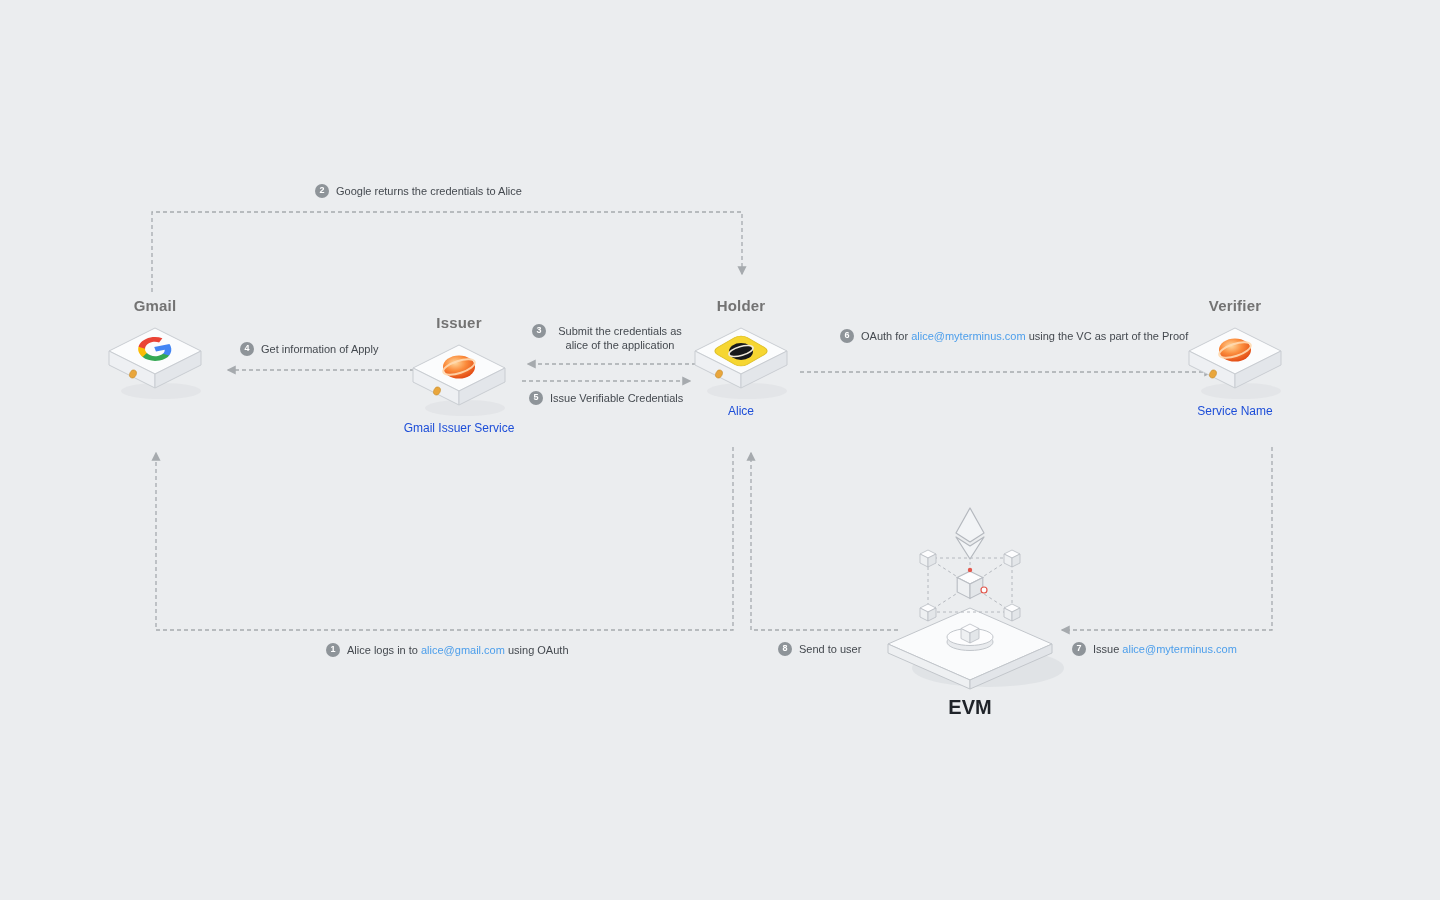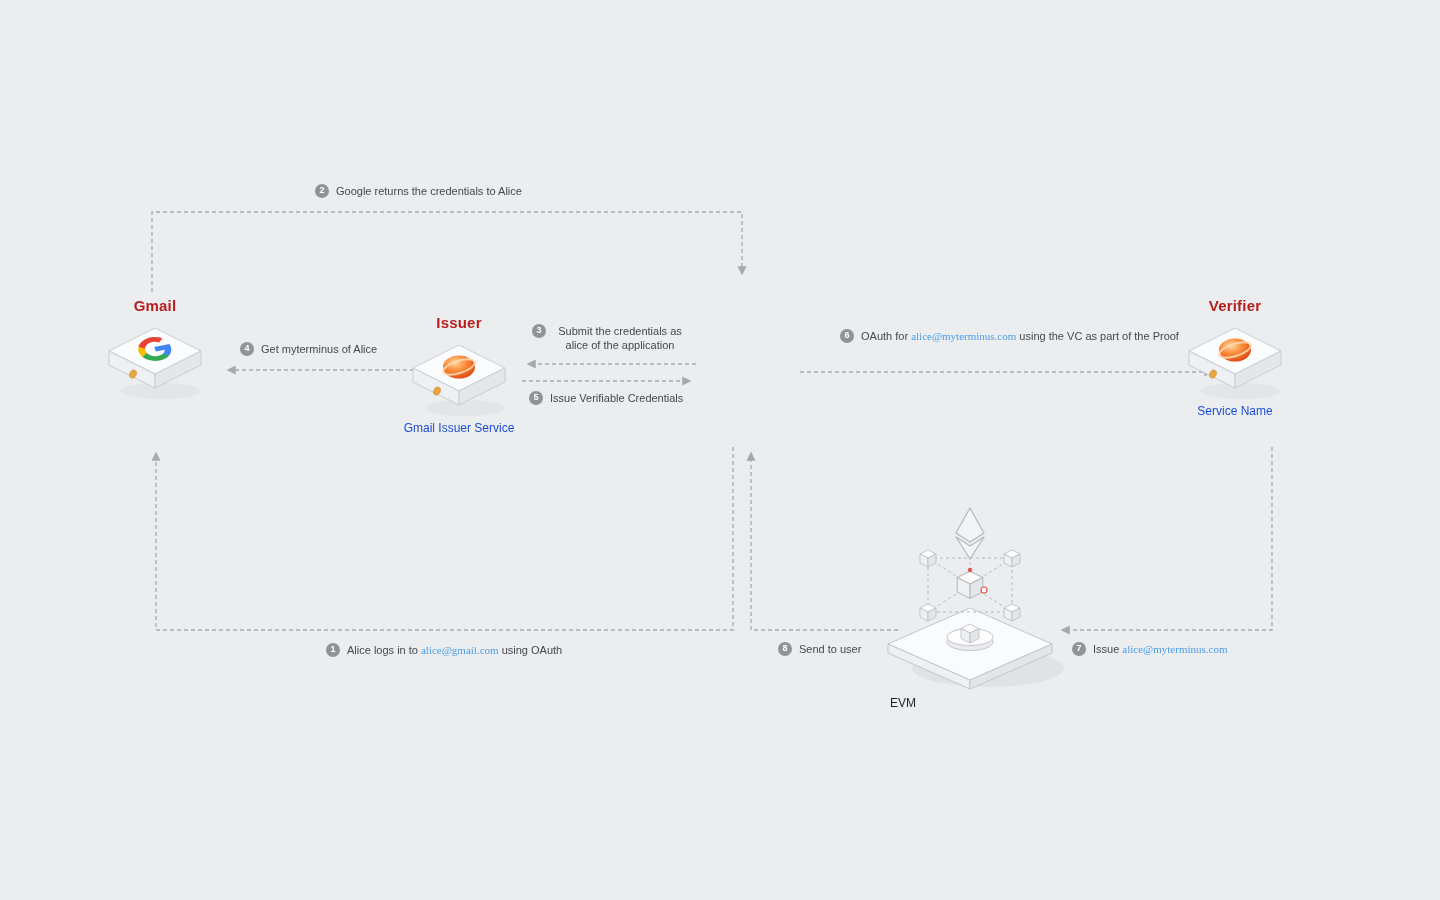--- a/index.html
+++ b/index.html
@@ -3,37 +3,37 @@
 <meta charset="utf-8">
 <style>
   * { margin:0; padding:0; box-sizing:border-box; }
   html,body { width:100%; height:100%; }
   body { font-family:"Liberation Sans", sans-serif; background:#ebedef; }
   .canvas { position:relative; width:1440px; height:900px; background:#ebedef; overflow:hidden; }
 
   .arrows { position:absolute; left:0; top:0; width:1440px; height:900px; }
 
   .node { position:absolute; width:200px; display:flex; flex-direction:column; align-items:center; }
-  .node-title { font-size:15px; font-weight:600; color:#b91c1c; letter-spacing:.2px; }
+  .node-title { font-size:15px; font-weight:600; color:#737373; letter-spacing:.2px; }
   .node-icon { margin-top:8px; line-height:0; }
   .node-label { margin-top:2px; font-size:12px; color:#1d4ed8; }
 
   .step { position:absolute; display:flex; align-items:flex-start; font-size:11px; color:#44494f; line-height:1.25; }
   .step .badge {
     width:14px; height:14px; border-radius:50%; background:#8e9499; color:#ffffff;
     font-size:9px; font-weight:700; display:flex; align-items:center; justify-content:center;
     margin-right:7px; flex-shrink:0; margin-top:-1px;
   }
   .step .txt { white-space:nowrap;text-align:center; }
   .step.wrap .txt { white-space:normal; max-width:134px; }
-  .link { color:#4c9eeb;font-family:Liberation Serif, serif; }
+  .link { color:#4c9eeb; }
 
   .evm-wrap { position:absolute; left:860px; top:500px; line-height:0; }
-  .evm-label { position:absolute; left:890px; top:696px; width:160px; 
-    font-size:12px; font-weight:400; color:#1f2329; }
+  .evm-label { position:absolute; left:890px; top:696px; width:160px; text-align:center;
+    font-size:20px; font-weight:700; color:#1f2329; }
 </style>
 </head>
 <body>
 
 <div class="canvas">
 
   <svg class="arrows" viewBox="0 0 1440 900">
     <defs>
       <marker id="arr" viewBox="0 0 10 10" refX="8.5" refY="5" markerWidth="7" markerHeight="7" orient="auto-start-reverse">
         <path d="M0 0 L10 5 L0 10 Z" fill="#a6aaae"></path>
@@ -92,20 +92,40 @@
         <ellipse cx="28" cy="52" rx="3.2" ry="4.2" fill="#e9a63c" stroke="#c98f2e" stroke-width="0.6" transform="rotate(24 28 52)"></ellipse>
         <g transform="translate(50 28)">
           <ellipse rx="16" ry="11.5" fill="url(#grad-issuer)"></ellipse>
           <ellipse rx="16.5" ry="6" fill="none" stroke="#ffd9b0" stroke-width="2" opacity="0.9" transform="rotate(-18)"></ellipse>
         </g>
       </svg>
     </div>
     <div class="node-label">Gmail Issuer Service</div>
   </div>
 
+  <div class="node" style="left:641px; top:297px;">
+    <div class="node-title">Holder</div>
+    <div class="node-icon">
+      <svg width="100" height="80" viewBox="0 0 100 80">
+        <ellipse cx="56" cy="69" rx="40" ry="8" fill="#dcdfe2" opacity="0.55"></ellipse>
+        <g stroke="#c9cdd2" stroke-width="1">
+          <path d="M50 6 L96 29 L50 52 L4 29 Z" fill="#fbfcfd"></path>
+          <path d="M4 29 L50 52 L50 66 L4 43 Z" fill="#eef0f3"></path>
+          <path d="M50 52 L96 29 L96 43 L50 66 Z" fill="#e3e6ea"></path>
+        </g>
+        <ellipse cx="28" cy="52" rx="3.2" ry="4.2" fill="#e9a63c" stroke="#c98f2e" stroke-width="0.6" transform="rotate(24 28 52)"></ellipse>
+        <g transform="translate(50 29)">
+          <rect x="-17" y="-17" width="34" height="34" rx="7" transform="matrix(0.87 0.5 -0.87 0.5 0 0)" fill="#f6d631" stroke="#dfc028" stroke-width="1"></rect>
+          <ellipse cx="0" cy="0.5" rx="12" ry="8.5" fill="#17191b"></ellipse>
+          <ellipse rx="12.5" ry="4.5" fill="none" stroke="#efe9da" stroke-width="1.6" transform="rotate(-16)"></ellipse>
+        </g>
+      </svg>
+    </div>
+    <div class="node-label">Alice</div>
+  </div>
 
   <div class="node" style="left:1135px; top:297px;">
     <div class="node-title">Verifier</div>
     <div class="node-icon">
       <svg width="100" height="80" viewBox="0 0 100 80">
         <defs>
           <radialGradient id="grad-verifier" cx="38%" cy="32%" r="75%">
             <stop offset="0%" stop-color="#ffd79c"></stop>
             <stop offset="45%" stop-color="#fb8c3c"></stop>
             <stop offset="100%" stop-color="#e0430f"></stop>
@@ -198,21 +218,21 @@
     <span class="txt">Google returns the credentials to Alice</span>
   </div>
 
   <div class="step wrap" style="left:532px; top:325px;">
     <span class="badge">3</span>
     <span class="txt">Submit the credentials as alice of the application</span>
   </div>
 
   <div class="step" style="left:240px; top:343px;">
     <span class="badge">4</span>
-    <span class="txt">Get myterminus of Alice</span>
+    <span class="txt">Get information of Apply</span>
   </div>
 
   <div class="step" style="left:529px; top:392px;">
     <span class="badge">5</span>
     <span class="txt">Issue Verifiable Credentials</span>
   </div>
 
   <div class="step" style="left:840px; top:330px;">
     <span class="badge">6</span>
     <span class="txt"><span>OAuth for </span><span class="link">alice@myterminus.com</span><span> using the VC as part of the Proof</span></span>

